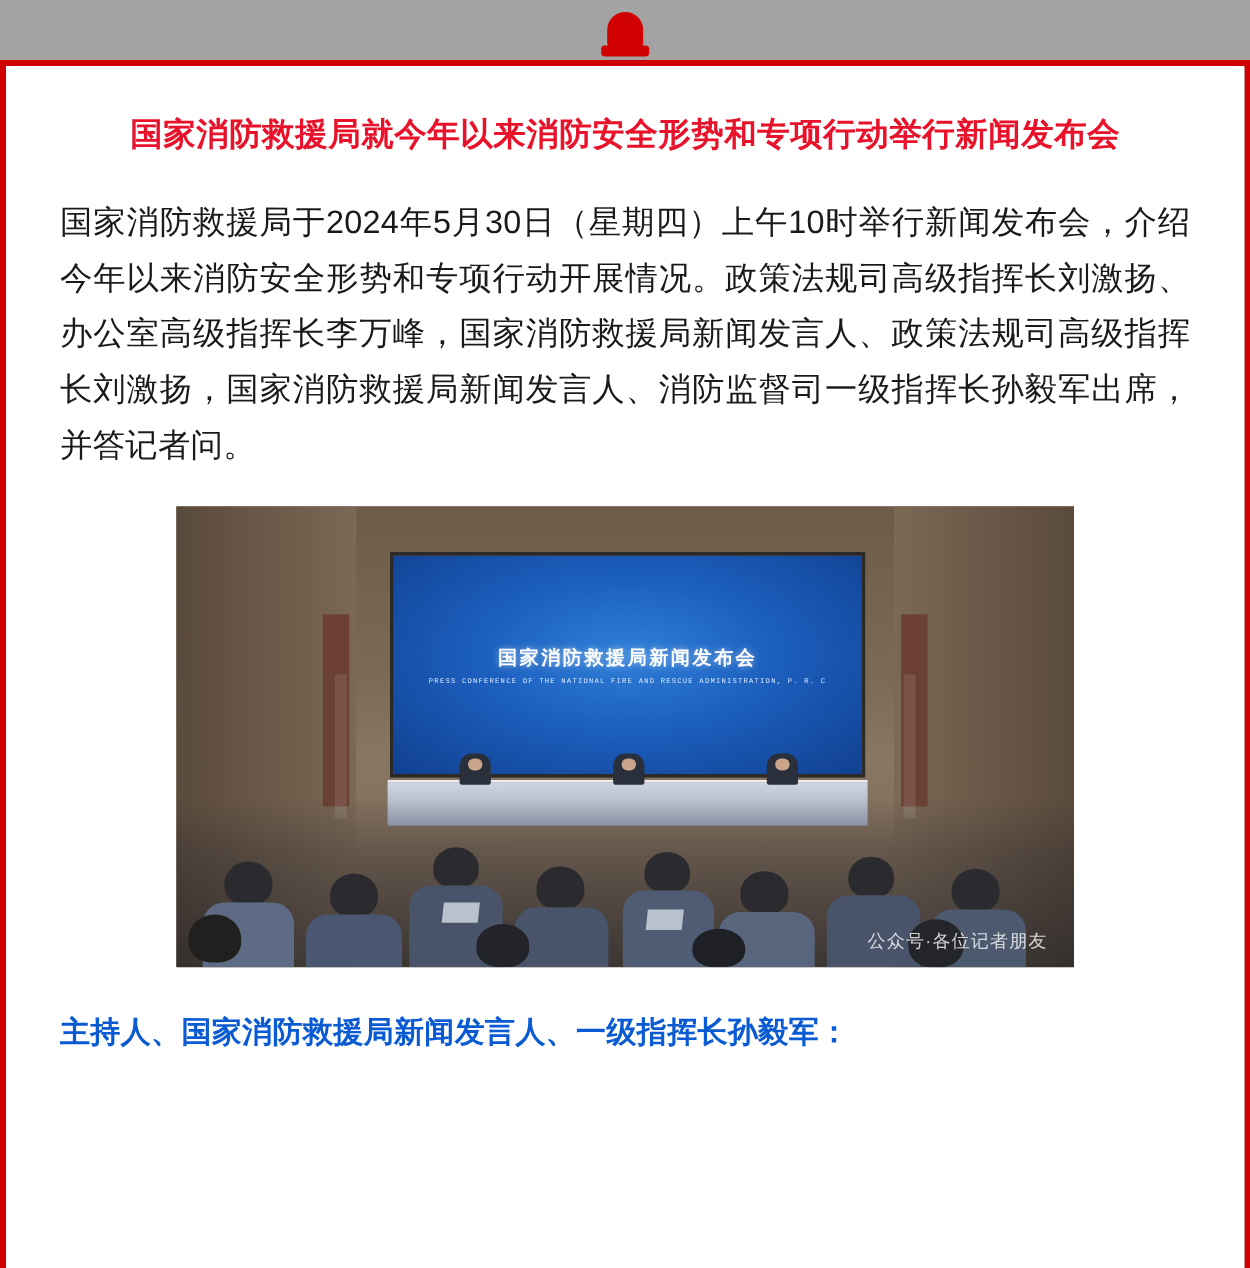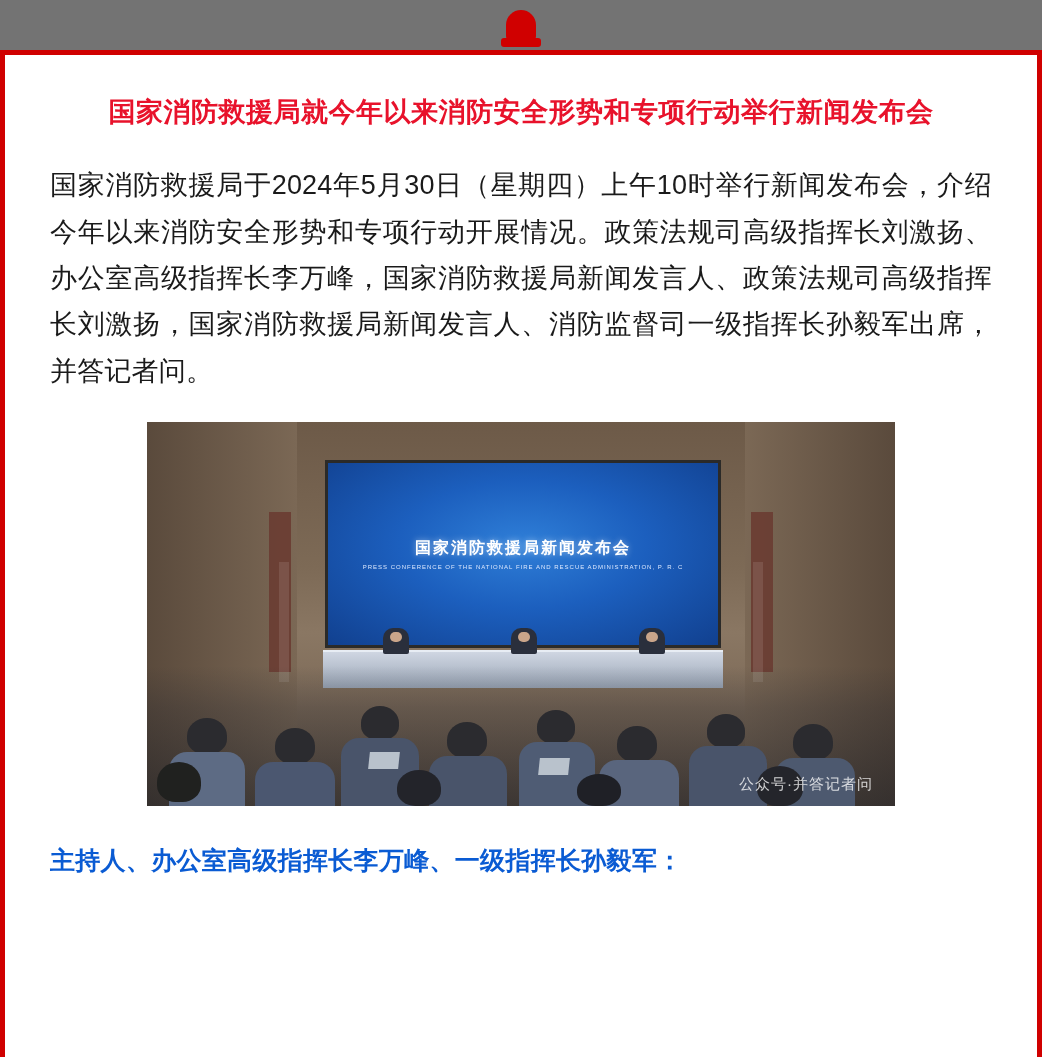--- a/index.html
+++ b/index.html
@@ -11,21 +11,21 @@
     width: 1042px;
     height: 1057px;
     font-family: "Liberation Sans", "DejaVu Sans", sans-serif;
     overflow: hidden;
   }
 
   .page {
     position: relative;
     width: 1042px;
     height: 1057px;
-    background: #737373;
+    background: #a3a3a3;
     box-sizing: border-box;
   }
 
   
   .top-rule {
     position: absolute;
     top: 50px;
     left: 0;
     width: 1042px;
     height: 5px;
@@ -156,20 +156,21 @@
     top: 38px;
     width: 396px;
     height: 188px;
     background: radial-gradient(ellipse at 50% 45%, #2f7fd8 0%, #1c5fbe 45%, #11408f 100%);
     border: 3px solid #2b2a28;
     box-sizing: border-box;
     display: flex;
     flex-direction: column;
     align-items: center;
     justify-content: center;
+    font-family: Liberation Mono, monospace;
   }
   .ph-screen-title {
     color: #ffffff;
     font-size: 16px;
     font-weight: bold;
     letter-spacing: 2px;
     text-shadow: 0 0 6px rgba(255,255,255,.5);
   }
   .ph-screen-sub {
     color: #dbe8ff;
@@ -298,21 +299,21 @@
           <div class="head" style="left:560px; top:48px;  width:38px; height:34px;"></div>
           <div class="body-sh" style="left:542px;top:80px;  width:78px; height:60px;"></div>
           <div class="head" style="left:646px; top:58px;  width:40px; height:36px;"></div>
           <div class="body-sh" style="left:628px;top:92px;  width:80px; height:48px; background:#4d596f;"></div>
           <div class="head" style="left:10px;  top:96px;  width:44px; height:40px; background:#20211f;"></div>
           <div class="head" style="left:250px; top:104px; width:44px; height:36px; background:#23242a;"></div>
           <div class="head" style="left:430px; top:108px; width:44px; height:32px; background:#1f2026;"></div>
           <div class="head" style="left:610px; top:100px; width:46px; height:40px; background:#24252b;"></div>
         </div>
 
-        <div class="ph-watermark">公众号·并答记者问</div>
+        <div class="ph-watermark">公众号·各位记者朋友</div>
       </div>
     </div>
 
-    <p class="speaker">主持人、办公室高级指挥长李万峰、一级指挥长孙毅军：</p>
+    <p class="speaker">主持人、国家消防救援局新闻发言人、一级指挥长孙毅军：</p>
 
 
   </div>
 </div>
 
 </body></html>

